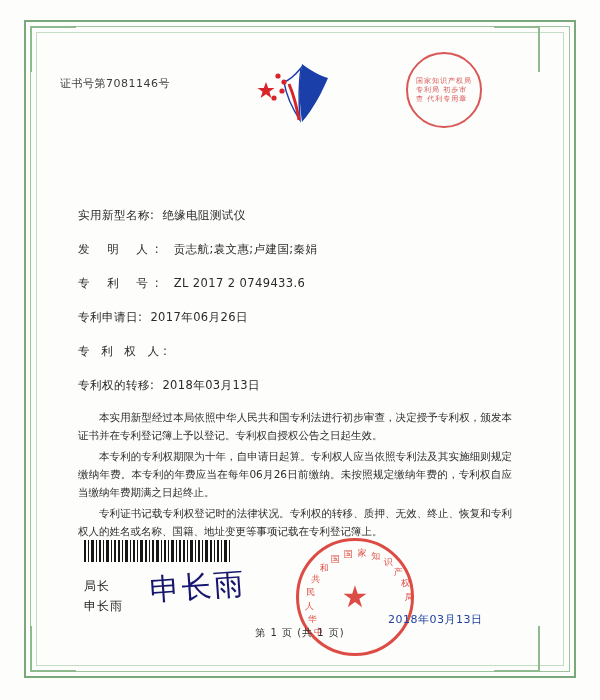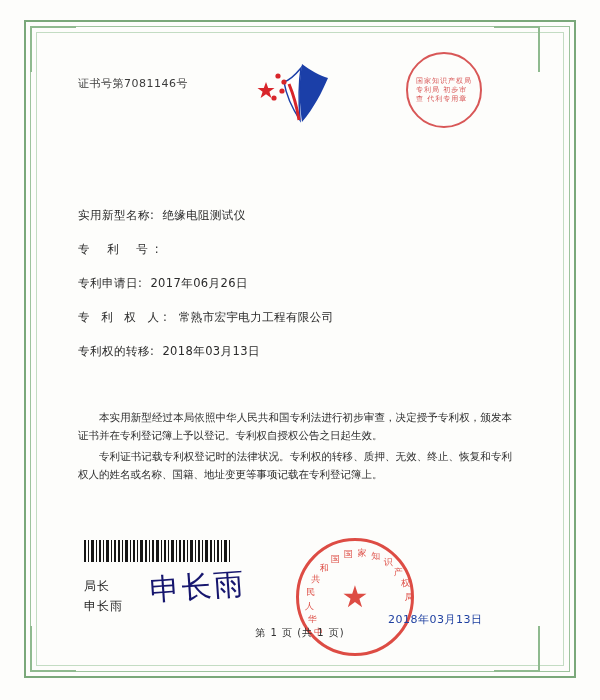--- a/index.html
+++ b/index.html
@@ -58,21 +58,21 @@
     box-sizing: border-box;
   }
   .corner.tl { left: 30px;  top: 26px;  border-right: none; border-bottom: none; }
   .corner.tr { left: 494px; top: 26px;  border-left: none;  border-bottom: none; }
   .corner.bl { left: 30px;  top: 626px; border-right: none; border-top: none; }
   .corner.br { left: 494px; top: 626px; border-left: none;  border-top: none; }
 
   
   .cert-no {
     position: absolute;
-    left: 78px;
+    left: 60px;
     top: 76px;
     font-size: 11px;
     color: #3b3b3b;
     letter-spacing: 0.5px;
     font-family: "DejaVu Sans", sans-serif;
   }
 
   .logo {
     position: absolute;
     left: 244px;
@@ -292,38 +292,43 @@
     <div class="seal-txt">国家知识产权局专利局 初步审查 代利专用章</div>
   </div>
 
 
   <div class="fields">
     <div class="field-row">
       <div class="field-label">实用新型名称:</div>
       <div class="field-value">绝缘电阻测试仪</div>
     </div>
     <div class="field-row">
+      <div class="field-label sp2">发 明 人:</div>
+      <div class="field-value">贡志航;袁文惠;卢建国;秦娟</div>
+    </div>
+    <div class="field-row">
       <div class="field-label sp2">专 利 号:</div>
+      <div class="field-value">ZL 2017 2 0749433.6</div>
     </div>
     <div class="field-row">
       <div class="field-label">专利申请日:</div>
       <div class="field-value">2017年06月26日</div>
     </div>
     <div class="field-row">
       <div class="field-label sp1">专 利 权 人:</div>
-      <div class="field-value">常熟市宏宇电力工程有限公司</div>
     </div>
     <div class="field-row">
       <div class="field-label">专利权的转移:</div>
       <div class="field-value">2018年03月13日</div>
     </div>
   </div>
 
   <div class="body-text">
     <p>本实用新型经过本局依照中华人民共和国专利法进行初步审查，决定授予专利权，颁发本证书并在专利登记簿上予以登记。专利权自授权公告之日起生效。</p>
+    <p>本专利的专利权期限为十年，自申请日起算。专利权人应当依照专利法及其实施细则规定缴纳年费。本专利的年费应当在每年06月26日前缴纳。未按照规定缴纳年费的，专利权自应当缴纳年费期满之日起终止。</p>
     <p>专利证书记载专利权登记时的法律状况。专利权的转移、质押、无效、终止、恢复和专利权人的姓名或名称、国籍、地址变更等事项记载在专利登记簿上。</p>
   </div>
 
   <div class="barcode">
     <svg viewBox="0 0 146 22" width="146" height="22" preserveAspectRatio="none">
       <g fill="#161616">
         <rect x="0" y="0" width="2" height="22"></rect>
           <rect x="4" y="0" width="1" height="22"></rect>
         <rect x="7" y="0" width="3" height="22"></rect>
           <rect x="12" y="0" width="1" height="22"></rect>

